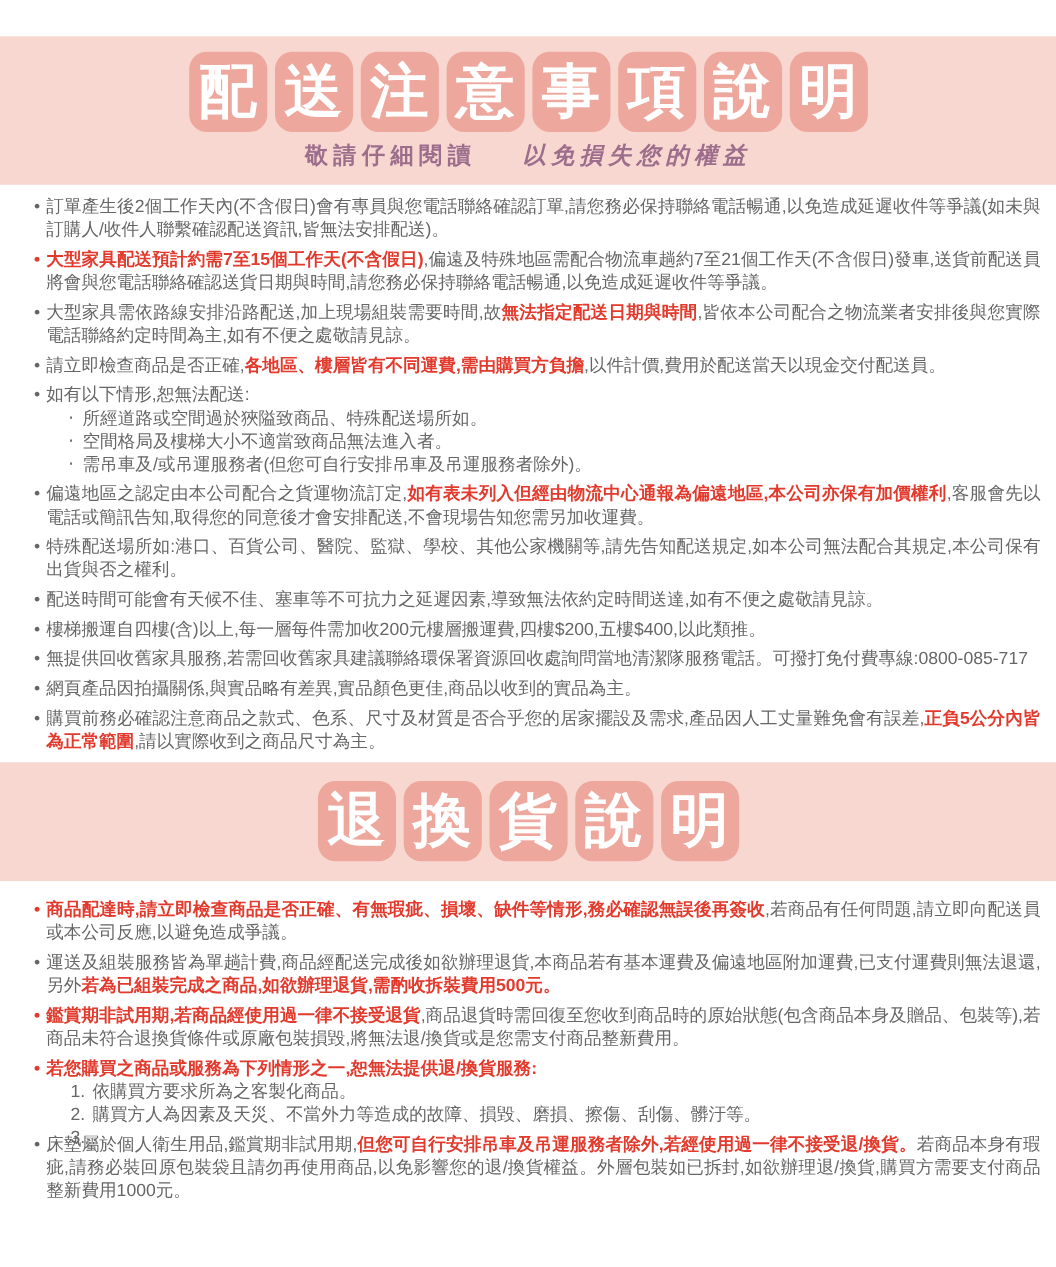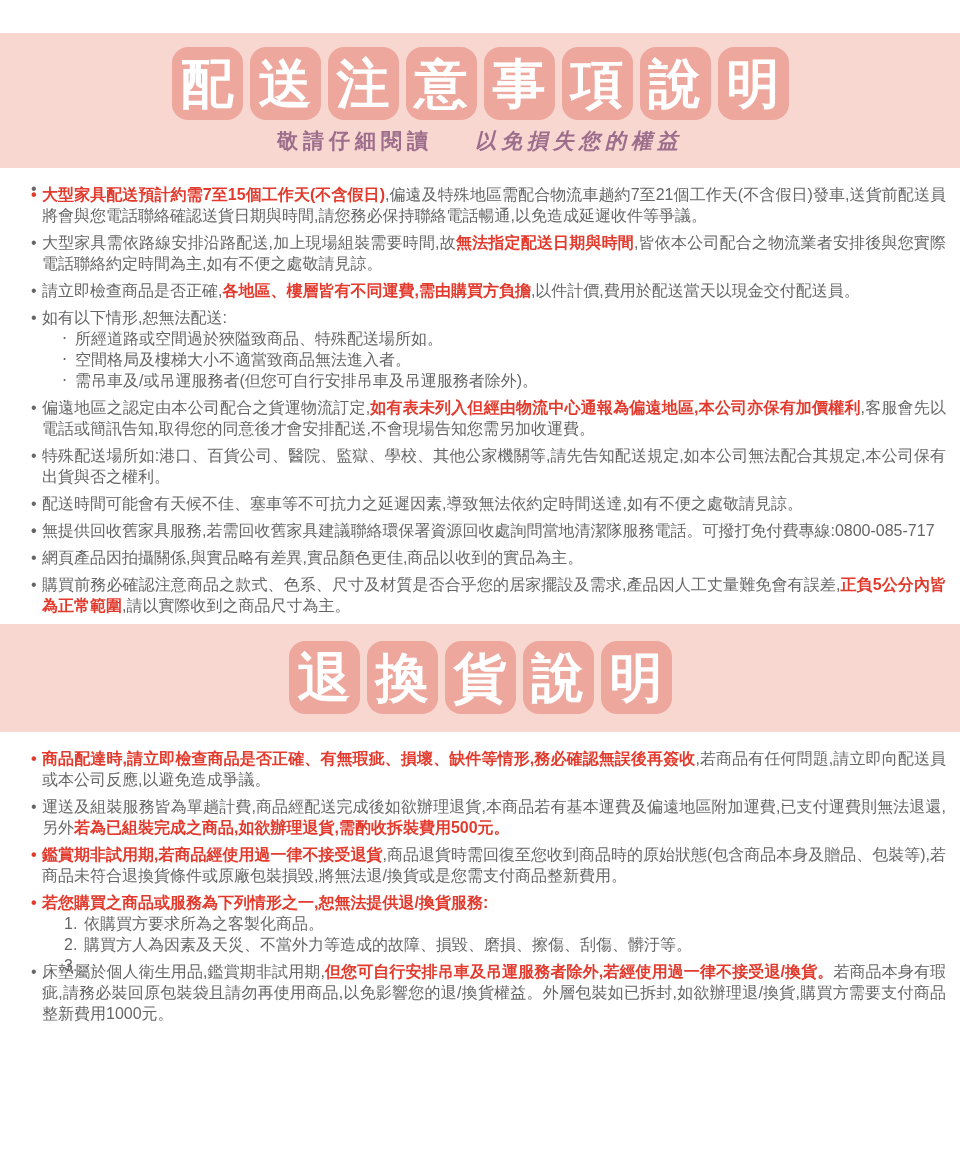--- a/index.html
+++ b/index.html
@@ -66,33 +66,33 @@
         <div class="tbox">
           <span>明</span>
         </div>
       </div>
     <div class="subtitle">
       <span class="sp1">敬請仔細閱讀</span><span class="sp2">以免損失您的權益</span>
     </div>
   </section>
 
   <div class="content content1" id="shipping-list">
-      <div class="para ind0"><span class="marker gray">•</span></div>
+      <div class="para ind0"><span class="marker gray">•</span><span class="gray">訂單產生後2個工作天內(不含假日)會有專員與您電話聯絡確認訂單,請您務必保持聯絡電話暢通,以免造成延遲收件等爭議(如未與訂購人/收件人聯繫確認配送資訊,皆無法安排配送)。</span></div>
       <div class="para ind0"><span class="marker red">•</span><span class="red">大型家具配送預計約需7至15個工作天(不含假日)</span><span class="gray">,偏遠及特殊地區需配合物流車趟約7至21個工作天(不含假日)發車,送貨前配送員將會與您電話聯絡確認送貨日期與時間,請您務必保持聯絡電話暢通,以免造成延遲收件等爭議。</span></div>
       <div class="para ind0"><span class="marker gray">•</span><span class="gray">大型家具需依路線安排沿路配送,加上現場組裝需要時間,故</span><span class="red">無法指定配送日期與時間</span><span class="gray">,皆依本公司配合之物流業者安排後與您實際電話聯絡約定時間為主,如有不便之處敬請見諒。</span></div>
       <div class="para ind0"><span class="marker gray">•</span><span class="gray">請立即檢查商品是否正確,</span><span class="red">各地區、樓層皆有不同運費,需由購買方負擔</span><span class="gray">,以件計價,費用於配送當天以現金交付配送員。</span></div>
       <div class="para ind0 tight"><span class="marker gray">•</span><span class="gray">如有以下情形,恕無法配送:</span></div>
       <div class="para ind1"><span class="marker gray">‧</span><span class="gray">所經道路或空間過於狹隘致商品、特殊配送場所如。</span></div>
       <div class="para ind1"><span class="marker gray">‧</span><span class="gray">空間格局及樓梯大小不適當致商品無法進入者。</span></div>
       <div class="para ind1"><span class="marker gray">‧</span><span class="gray">需吊車及/或吊運服務者(但您可自行安排吊車及吊運服務者除外)。</span></div>
       <div class="para ind1 gapafter"><span class="marker gray">‧</span></div>
       <div class="para ind0"><span class="marker gray">•</span><span class="gray">偏遠地區之認定由本公司配合之貨運物流訂定,</span><span class="red">如有表未列入但經由物流中心通報為偏遠地區,本公司亦保有加價權利</span><span class="gray">,客服會先以電話或簡訊告知,取得您的同意後才會安排配送,不會現場告知您需另加收運費。</span></div>
       <div class="para ind0"><span class="marker gray">•</span><span class="gray">特殊配送場所如:港口、百貨公司、醫院、監獄、學校、其他公家機關等,請先告知配送規定,如本公司無法配合其規定,本公司保有出貨與否之權利。</span></div>
       <div class="para ind0"><span class="marker gray">•</span><span class="gray">配送時間可能會有天候不佳、塞車等不可抗力之延遲因素,導致無法依約定時間送達,如有不便之處敬請見諒。</span></div>
-      <div class="para ind0"><span class="marker gray">•</span></div>
+      <div class="para ind0"><span class="marker gray">•</span><span class="gray">樓梯搬運自四樓(含)以上,每一層每件需加收200元樓層搬運費,四樓$200,五樓$400,以此類推。</span></div>
       <div class="para ind0"><span class="marker gray">•</span><span class="gray">無提供回收舊家具服務,若需回收舊家具建議聯絡環保署資源回收處詢問當地清潔隊服務電話。可撥打免付費專線:0800-085-717</span></div>
       <div class="para ind0"><span class="marker gray">•</span><span class="gray">網頁產品因拍攝關係,與實品略有差異,實品顏色更佳,商品以收到的實品為主。</span></div>
       <div class="para ind0"><span class="marker gray">•</span><span class="gray">購買前務必確認注意商品之款式、色系、尺寸及材質是否合乎您的居家擺設及需求,產品因人工丈量難免會有誤差,</span><span class="red">正負5公分內皆為正常範圍</span><span class="gray">,請以實際收到之商品尺寸為主。</span></div>
     </div>
 
   <section class="band band2">
     <div class="title-row" id="returns-title-row">
         <div class="tbox">
           <span>退</span>
         </div>

